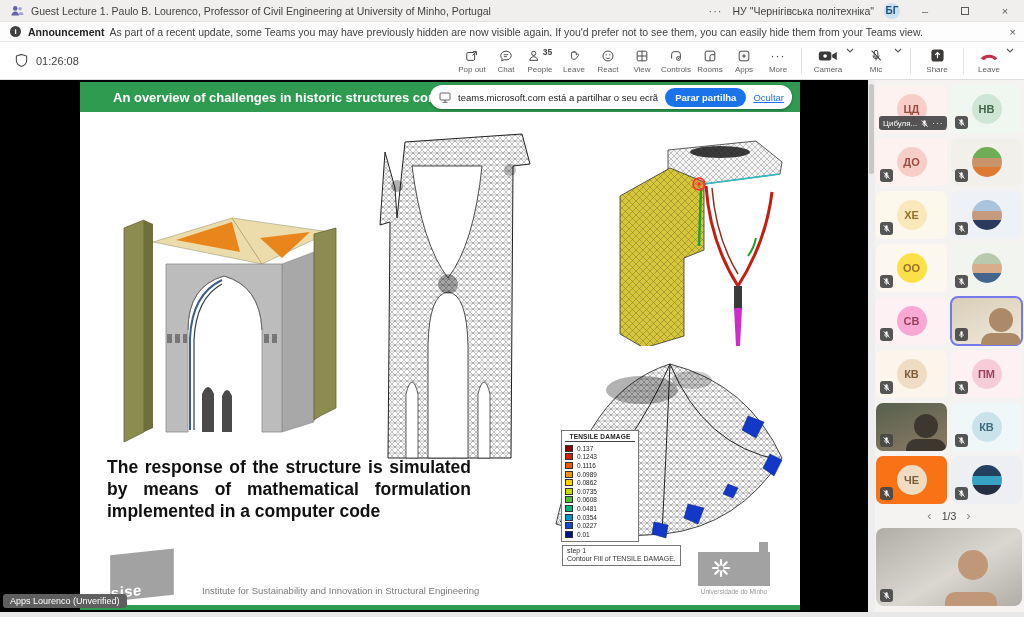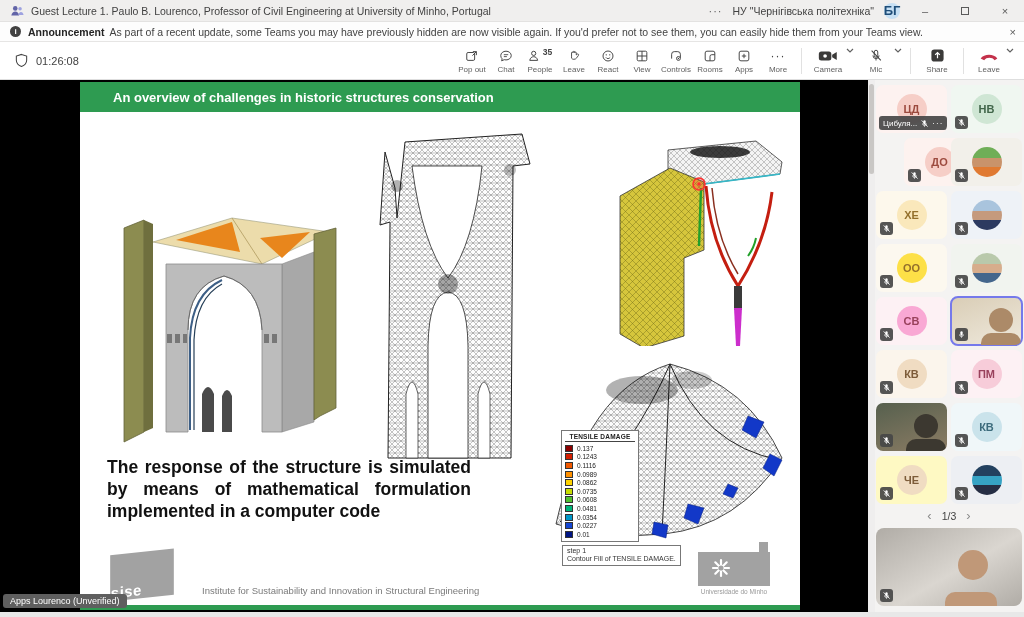--- a/index.html
+++ b/index.html
@@ -6,21 +6,21 @@
   body { font-family:"Liberation Sans", sans-serif; background:#000; }
   .app { position:relative; width:1024px; height:617px; background:#fff; overflow:hidden; }
 
   
   .titlebar { height:22px; background:#f0efee; display:flex; align-items:center; padding:0 0 0 10px; border-bottom:1px solid #e3e2e1; }
   .titlebar .ticon { width:14px; height:14px; margin-right:7px; flex:none; }
   .titlebar .ttitle { font-size:10.5px; color:#424242; white-space:nowrap; overflow:hidden; }
   .titlebar .tright { margin-left:auto; display:flex; align-items:center; gap:10px; padding-right:4px; }
   .titlebar .dots { color:#616161; font-size:11px; letter-spacing:1px; }
   .titlebar .torg { font-size:10.5px; color:#424242; white-space:nowrap; }
-  .titlebar .tavatar { width:16px; height:16px; border-radius:50%; background:#c7e0f4; color:#1f4e79; font-size:13px; font-weight:bold; display:flex; align-items:center; justify-content:center; }
+  .titlebar .tavatar { width:16px; height:16px; border-radius:50%; background:#c7e0f4; color:#1f4e79; font-size:10px; font-weight:bold; display:flex; align-items:center; justify-content:center; }
   .winbtn { width:30px; text-align:center; color:#5a5a5a; font-size:11px; line-height:22px; }
   .maxbox { display:inline-block; width:8px; height:8px; border:1px solid #5a5a5a; }
 
   
   .banner { height:20px; background:#fdfdfd; border-bottom:1px solid #e6e5e4; display:flex; align-items:center; padding:0 10px; position:relative; }
   .banner .bicon { width:11px; height:11px; border-radius:50%; background:#424242; color:#fff; font-size:8px; font-weight:bold; display:flex; align-items:center; justify-content:center; margin-right:7px; flex:none; }
   .banner .blabel { font-weight:bold; font-size:10.5px; color:#242424; margin-right:5px; white-space:nowrap; }
   .banner .btext { font-size:10.5px; color:#424242; white-space:nowrap; overflow:hidden; }
   .banner .bclose { position:absolute; right:8px; top:0; line-height:20px; color:#5a5a5a; font-size:11px; }
 
@@ -285,20 +285,29 @@
         </svg>
     </div>
   </div>
 
   <div class="main">
     <div class="stage">
 
       <div class="slide">
         <div class="slide-header">
           <span class="shtitle">An overview of challenges in historic structures conservation</span>
+          <div class="sharepill">
+            <svg width="12" height="11" viewBox="0 0 12 11">
+                <rect x="1" y="1" width="10" height="7" rx="1" fill="none" stroke="#5f6368" stroke-width="1"></rect>
+                <path d="M6 8v2M3.5 10.3h5" stroke="#5f6368" stroke-width="1"></path>
+              </svg>
+            <span class="sptext">teams.microsoft.com está a partilhar o seu ecrã</span>
+            <button class="spstop">Parar partilha</button>
+            <span class="sphide">Ocultar</span>
+          </div>
         </div>
 
 
         <svg class="fig" style="left:30px;top:96px;" width="232" height="272" viewBox="0 0 232 272">
           <path d="M14 50L34 42L34 254L14 264Z" fill="#8c8c50" stroke="#63633a" stroke-width="0.8"></path>
           <path d="M34 42L43 46L43 250L34 254Z" fill="#6f6f3e"></path>
           <path d="M43 64L122 40L220 54L152 86Z" fill="#ecdcab" stroke="#9a9a7a" stroke-width="0.6"></path>
           <path d="M66 62L122 44L130 74Z" fill="#e8861c"></path>
           <path d="M150 60L200 54L172 80Z" fill="#e8861c"></path>
           <path d="M122 40L152 86" stroke="#b09a60" stroke-width="0.8"></path>
@@ -486,21 +495,21 @@
               <div class="circle" style="background:#cfe6d4;color:#41664a">НВ</div>
               <div class="micbadge">
                 <svg width="9" height="9" viewBox="0 0 16 16">
                   <path d="M8 2a2 2 0 0 1 2 2v4a2 2 0 0 1-4 0V4a2 2 0 0 1 2-2Z" fill="#fff"></path>
                   <path d="M4.5 8a3.5 3.5 0 0 0 7 0" fill="none" stroke="#fff" stroke-width="1.3"></path>
                   <path d="M8 11.5v2.3" stroke="#fff" stroke-width="1.3"></path>
                   <path d="M3 2.5l10.5 11" stroke="#fff" stroke-width="1.6"></path>
                 </svg>
               </div>
             </div>
-            <div class="tile" style="background: rgb(253, 242, 239); margin-left: 28px;">
+            <div class="tile" style="background: rgb(253, 242, 239);">
               <div class="circle" style="background:#f6cec7;color:#9c4a3e">ДО</div>
               <div class="micbadge">
                 <svg width="9" height="9" viewBox="0 0 16 16">
                   <path d="M8 2a2 2 0 0 1 2 2v4a2 2 0 0 1-4 0V4a2 2 0 0 1 2-2Z" fill="#fff"></path>
                   <path d="M4.5 8a3.5 3.5 0 0 0 7 0" fill="none" stroke="#fff" stroke-width="1.3"></path>
                   <path d="M8 11.5v2.3" stroke="#fff" stroke-width="1.3"></path>
                   <path d="M3 2.5l10.5 11" stroke="#fff" stroke-width="1.6"></path>
                 </svg>
               </div>
             </div>
@@ -619,21 +628,21 @@
               <div class="circle" style="background:#cae3eb;color:#3c6b7c">КВ</div>
               <div class="micbadge">
                 <svg width="9" height="9" viewBox="0 0 16 16">
                   <path d="M8 2a2 2 0 0 1 2 2v4a2 2 0 0 1-4 0V4a2 2 0 0 1 2-2Z" fill="#fff"></path>
                   <path d="M4.5 8a3.5 3.5 0 0 0 7 0" fill="none" stroke="#fff" stroke-width="1.3"></path>
                   <path d="M8 11.5v2.3" stroke="#fff" stroke-width="1.3"></path>
                   <path d="M3 2.5l10.5 11" stroke="#fff" stroke-width="1.6"></path>
                 </svg>
               </div>
             </div>
-            <div class="tile" style="background: #fef9c3;">
+            <div class="tile" style="background: #f97316;">
               <div class="circle" style="background:#f0dcc2;color:#7d5c39">ЧЕ</div>
               <div class="micbadge">
                 <svg width="9" height="9" viewBox="0 0 16 16">
                   <path d="M8 2a2 2 0 0 1 2 2v4a2 2 0 0 1-4 0V4a2 2 0 0 1 2-2Z" fill="#fff"></path>
                   <path d="M4.5 8a3.5 3.5 0 0 0 7 0" fill="none" stroke="#fff" stroke-width="1.3"></path>
                   <path d="M8 11.5v2.3" stroke="#fff" stroke-width="1.3"></path>
                   <path d="M3 2.5l10.5 11" stroke="#fff" stroke-width="1.6"></path>
                 </svg>
               </div>
             </div>

